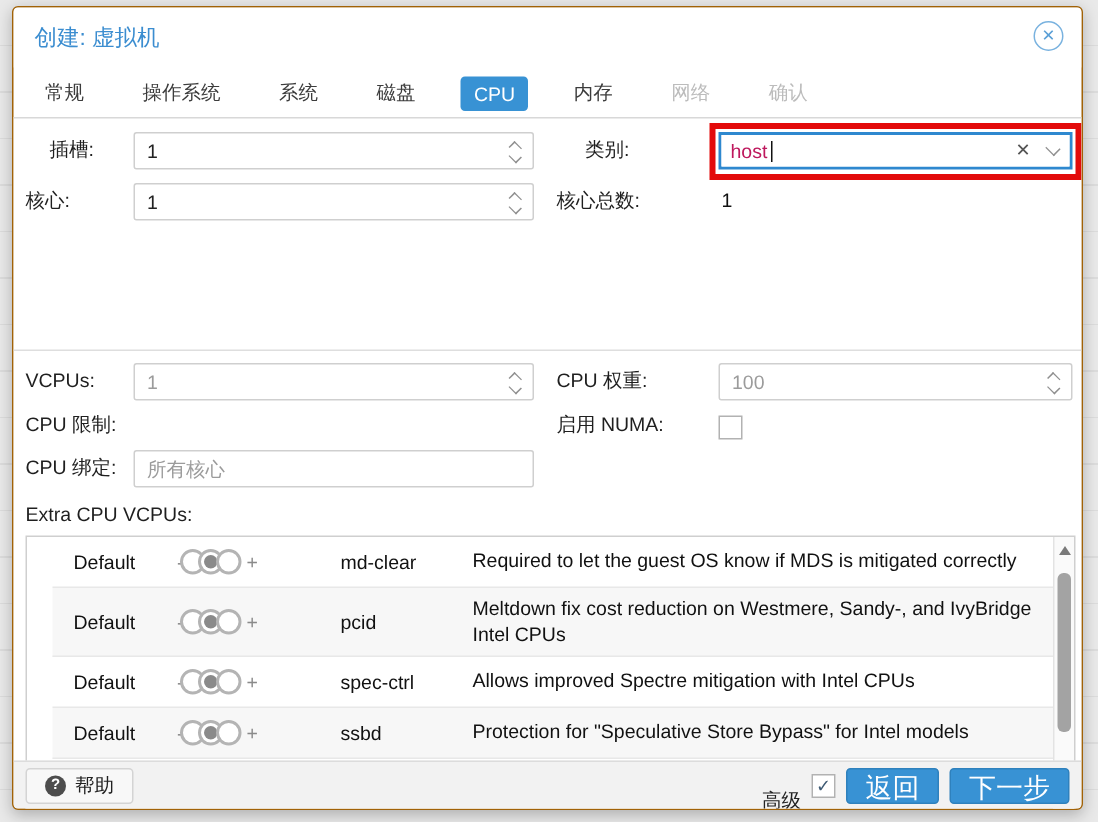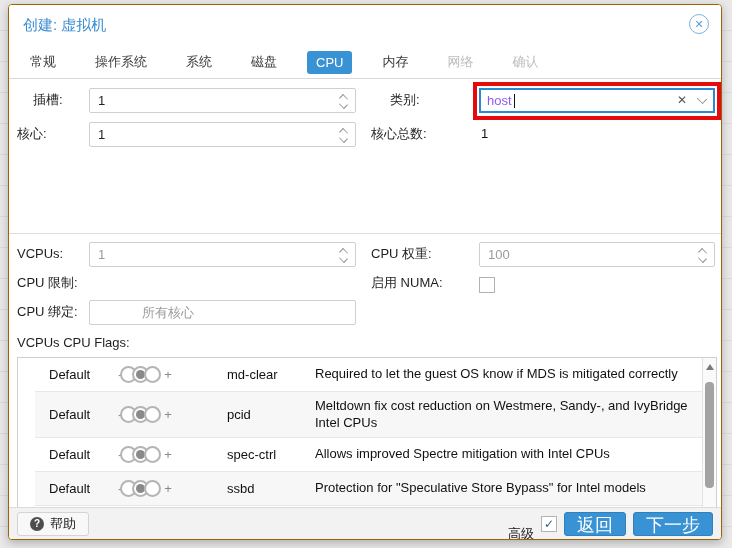--- a/index.html
+++ b/index.html
@@ -38,21 +38,21 @@
   .field input::placeholder { color:#9b9b9b; opacity:1; }
   .field.plain input { padding-right:8px; }
   .spin { position:absolute; right:5px; top:3px; width:12px; height:19px; cursor:pointer; }
   .chev { position:absolute; left:2px; width:7px; height:7px; border-left:1px solid #8f8f8f; border-top:1px solid #8f8f8f; }
   .chev.up { top:3px; transform:rotate(45deg) scale(1,.8); }
   .chev.dn { top:9px; transform:rotate(225deg) scale(1,.8); }
   .sep { position:absolute; left:0; right:0; top:154px; border-top:1px solid #dedede; }
   
   .combo-wrap { position:absolute; left:470px; top:82px; width:236px; height:25px; }
   .combo { position:absolute; inset:0; border:2px solid #2e88cf; background:#fff; }
-  .combo input { width:100%; height:100%; border:none; outline:none; padding:0 46px 0 6px; font:13px "Liberation Sans","DejaVu Sans",sans-serif; color:#8b5cf6; }
+  .combo input { width:100%; height:100%; border:none; outline:none; padding:0 46px 0 6px; font:13px "Liberation Sans","DejaVu Sans",sans-serif; color:#be185d; }
   .caret { position:absolute; left:33px; top:4px; width:1px; height:14px; background:#111; }
   .combo .clear { position:absolute; right:26px; top:3px; color:#555; font-size:12px; cursor:pointer; }
   .combo .drop { position:absolute; right:7px; top:5px; width:8px; height:8px; border-left:1px solid #909090; border-top:1px solid #909090; transform:rotate(225deg) scale(1,.8); cursor:pointer; }
   .red-box { position:absolute; left:-6px; top:-6px; right:-6px; bottom:-7px; border:4px solid #e30b0b; pointer-events:none; z-index:10; }
   .static-val { position:absolute; height:24px; line-height:24px; color:#111; }
   .numa-box { position:absolute; left:470px; top:198px; width:16px; height:16px; border:1px solid #b2b2b2; background:#fff; cursor:pointer; }
   
   .flags-label { position:absolute; left:8px; top:256px; color:#1f1f1f; }
   .ftable { position:absolute; left:8px; top:278px; width:700px; height:204px; border:1px solid #cfcfcf; background:#fff; overflow:hidden; }
   .frows { position:absolute; top:0; left:17px; right:14px; }
@@ -150,25 +150,25 @@
           <span class="chev up"></span>
           <span class="chev dn"></span>
         </div>
     </div>
 
     <div class="lbl" style="left:8px; top:192px;">CPU 限制:</div>
     <div class="lbl" style="left:362px; top:192px;">启用 NUMA:</div>
     <div class="numa-box"></div>
 
     <div class="lbl" style="left:8px; top:221px;">CPU 绑定:</div>
-    <div class="field plain" style="left:80px; top:221px; width:267px;padding-left:44px;">
+    <div class="field plain" style="left:80px; top:221px; width:267px;">
       <input readonly="" placeholder="所有核心" style="">
     </div>
 
-    <div class="flags-label">VCPUs CPU Flags:</div>
+    <div class="flags-label">Extra CPU VCPUs:</div>
     <div class="ftable">
       <div class="frows">
 
         <div class="frow h34">
           <div class="c-def">Default</div>
           <div class="slider">
             <span class="sign">-</span>
             <span class="dot"></span>
             <span class="dot">
                 <span class="inner"></span>

